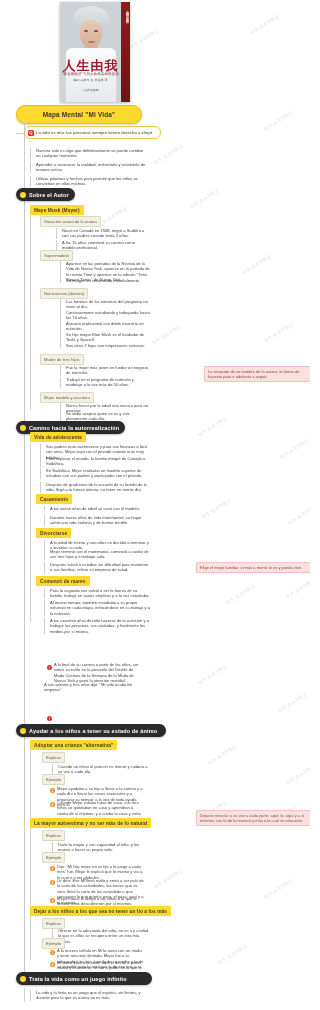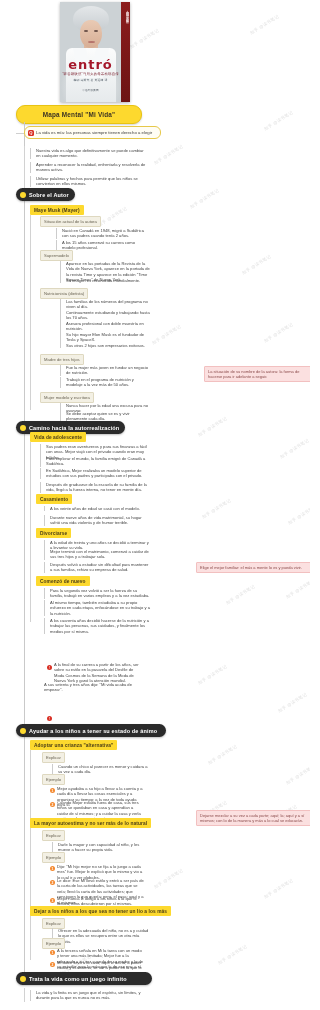--- a/index.html
+++ b/index.html
@@ -134,21 +134,21 @@
 
   <div class="cover">
     <div class="photo"></div>
     <div class="hair"></div>
     <div class="neck"></div>
     <div class="face"></div>
     <div class="eye-l"></div>
     <div class="eye-r"></div>
     <div class="lips"></div>
     <div class="jacket"></div>
-    <div class="title-cn">entró</div>
+    <div class="title-cn">人生由我</div>
     <div class="title-sub">"硅谷钢铁侠"马斯克的母亲梅耶自传</div>
     <div class="title-sub2">梅耶·马斯克 著  黄延峰 译</div>
     <div class="title-auth">中信出版集团</div>
     <div class="spine">
       <div class="spine-txt">人生由我  梅耶·马斯克  中信出版集团</div>
     </div>
   </div>
 
   <div class="root">
     <span>Mapa Mental "Mi Vida"</span>

